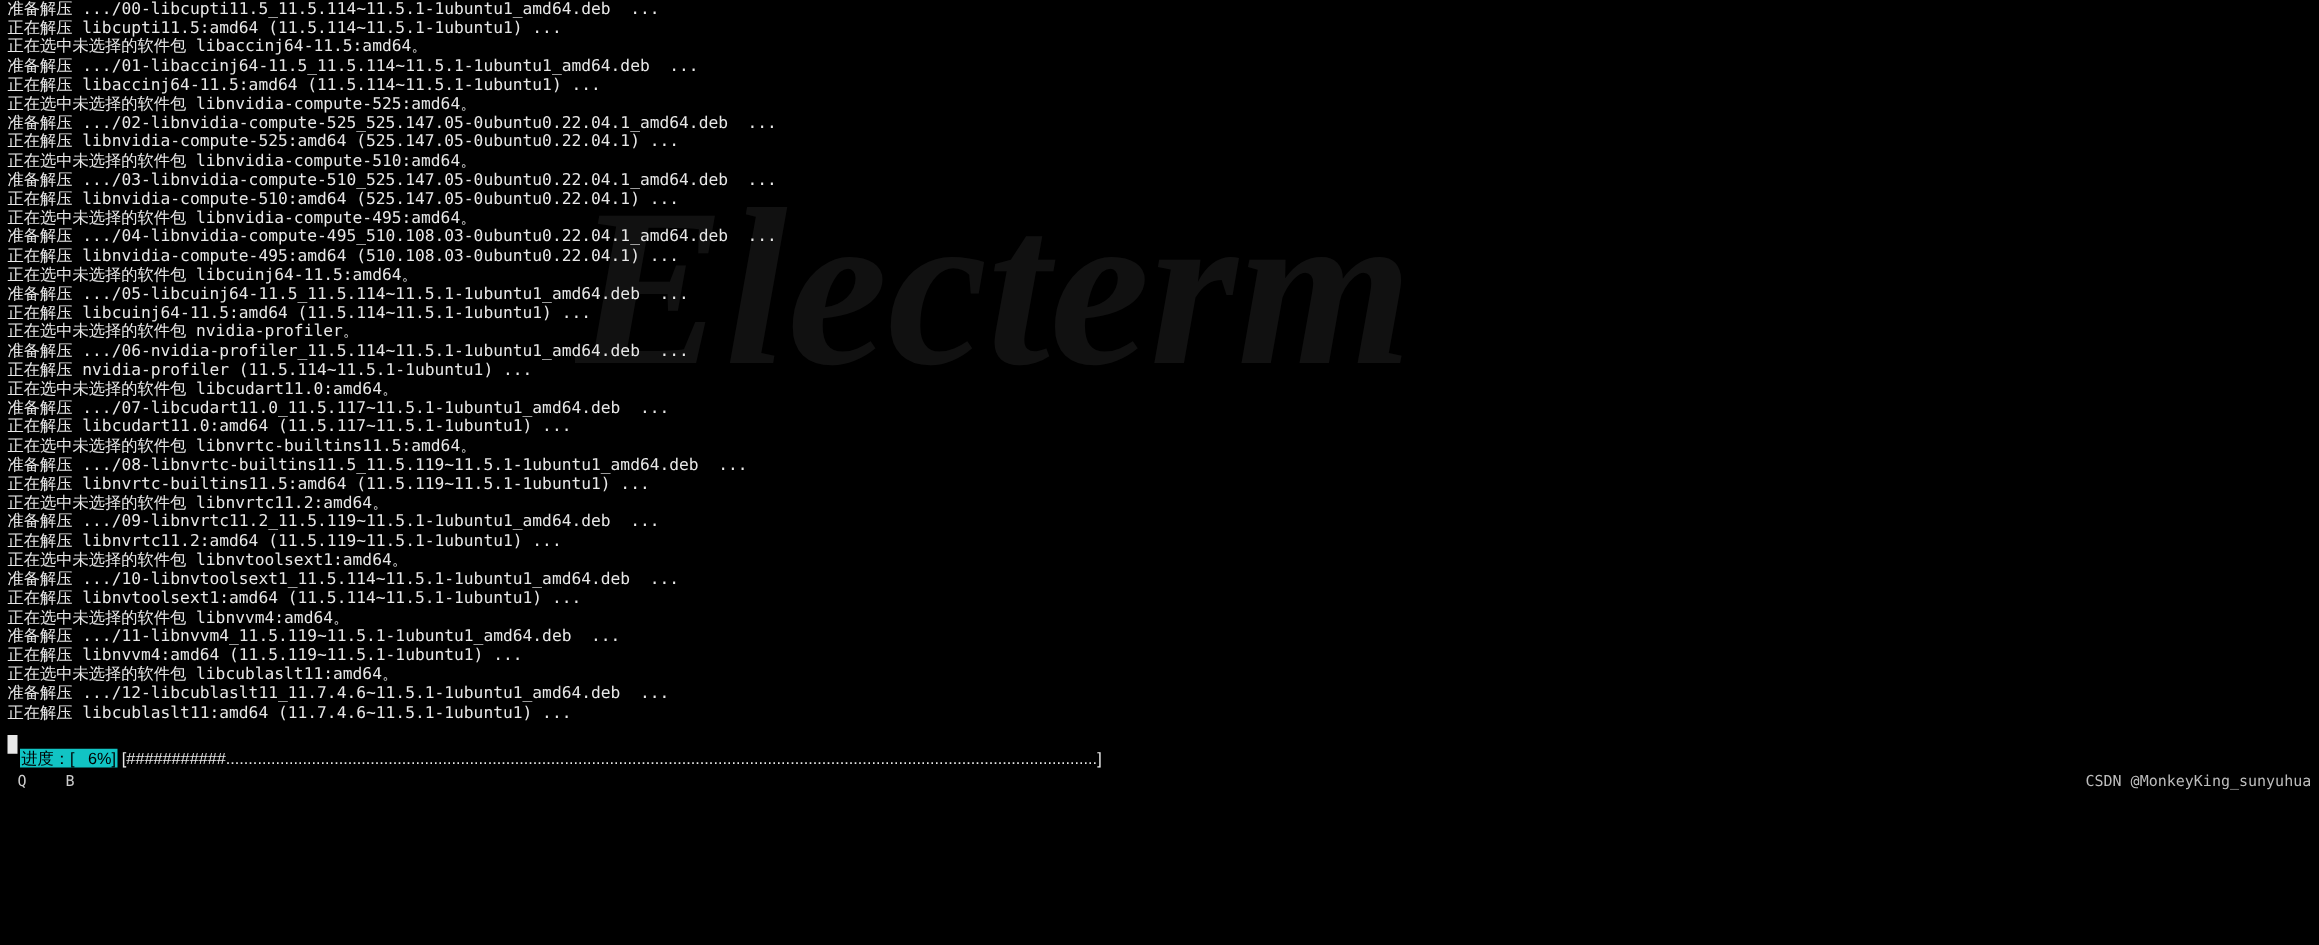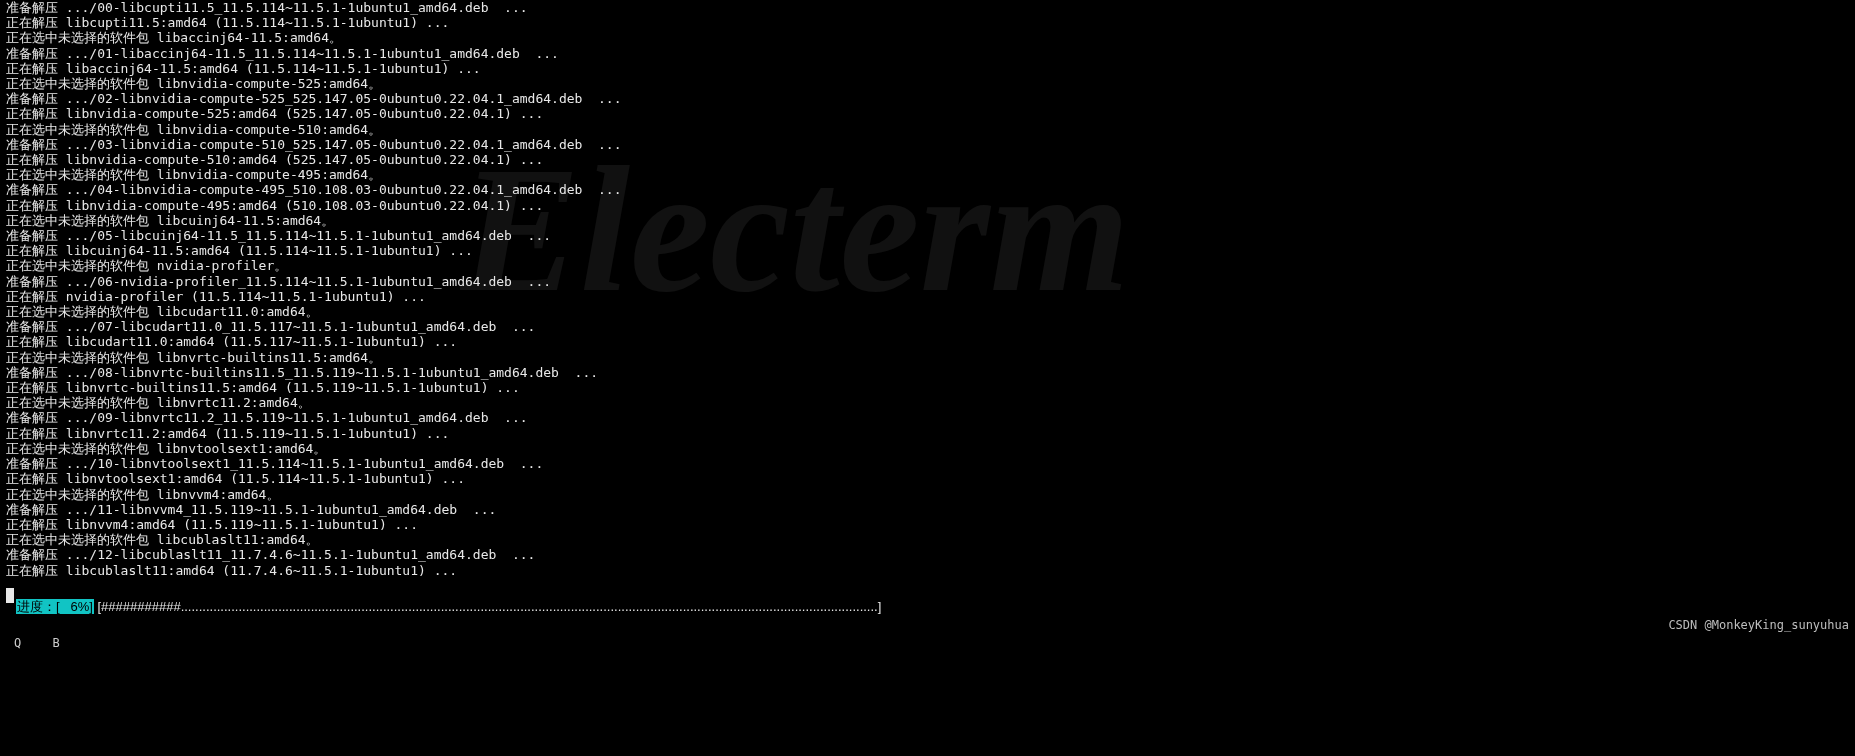--- a/index.html
+++ b/index.html
@@ -55,21 +55,20 @@
   }
   .bottom-bar {
     position: absolute;
     top: 618px;
     left: 0;
     width: 100%;
     height: 18px;
     color: #ccc;
     font-size: 12px;
     padding-left: 14px;
-    margin-top: 18px;
   }
   .bottom-bar .key { margin-right: 24px; }
   .attribution {
     position: absolute;
     right: 6px;
     top: 618px;
     color: #bdbdbd;
     font-size: 12px;
     margin-left: 22px;
   }

